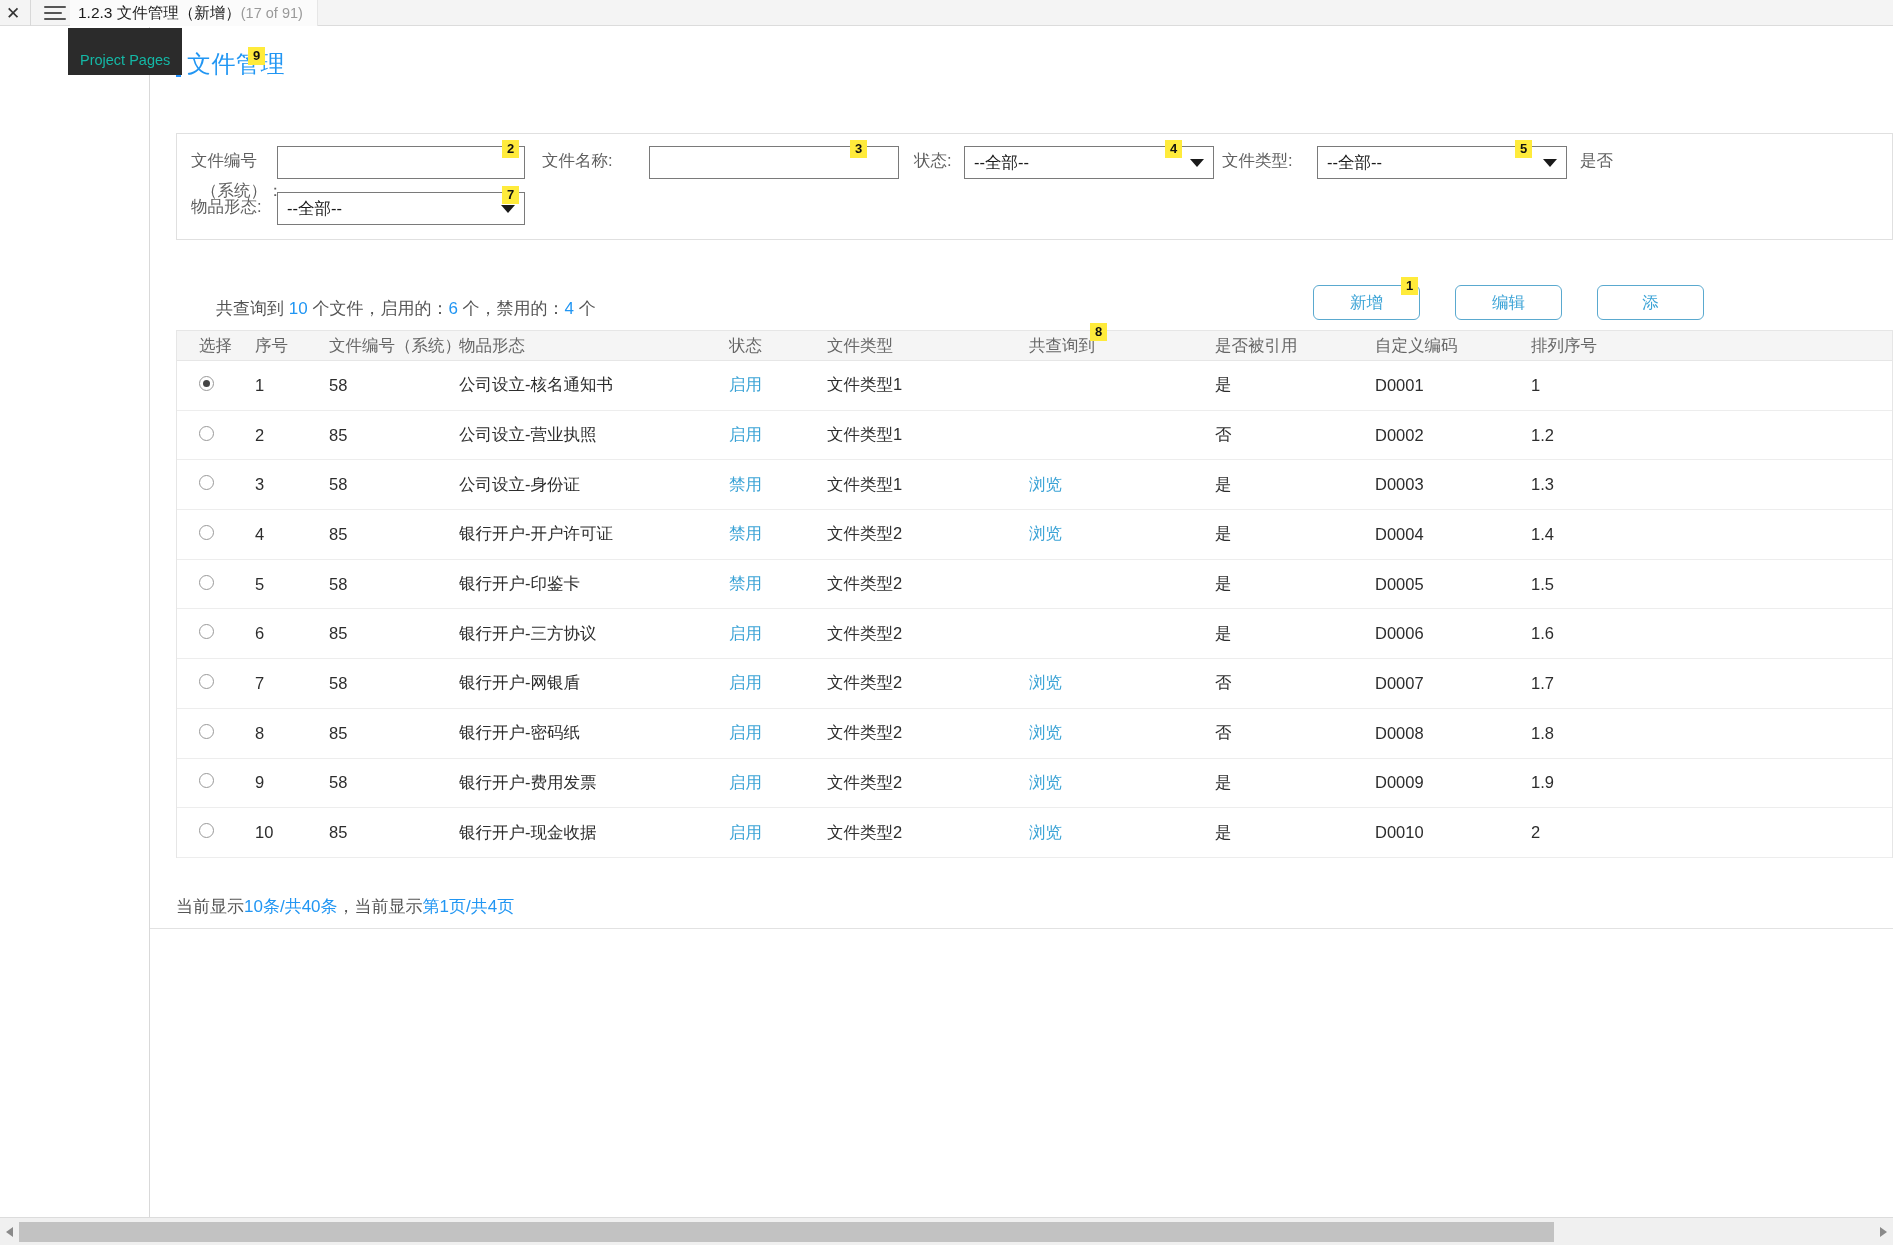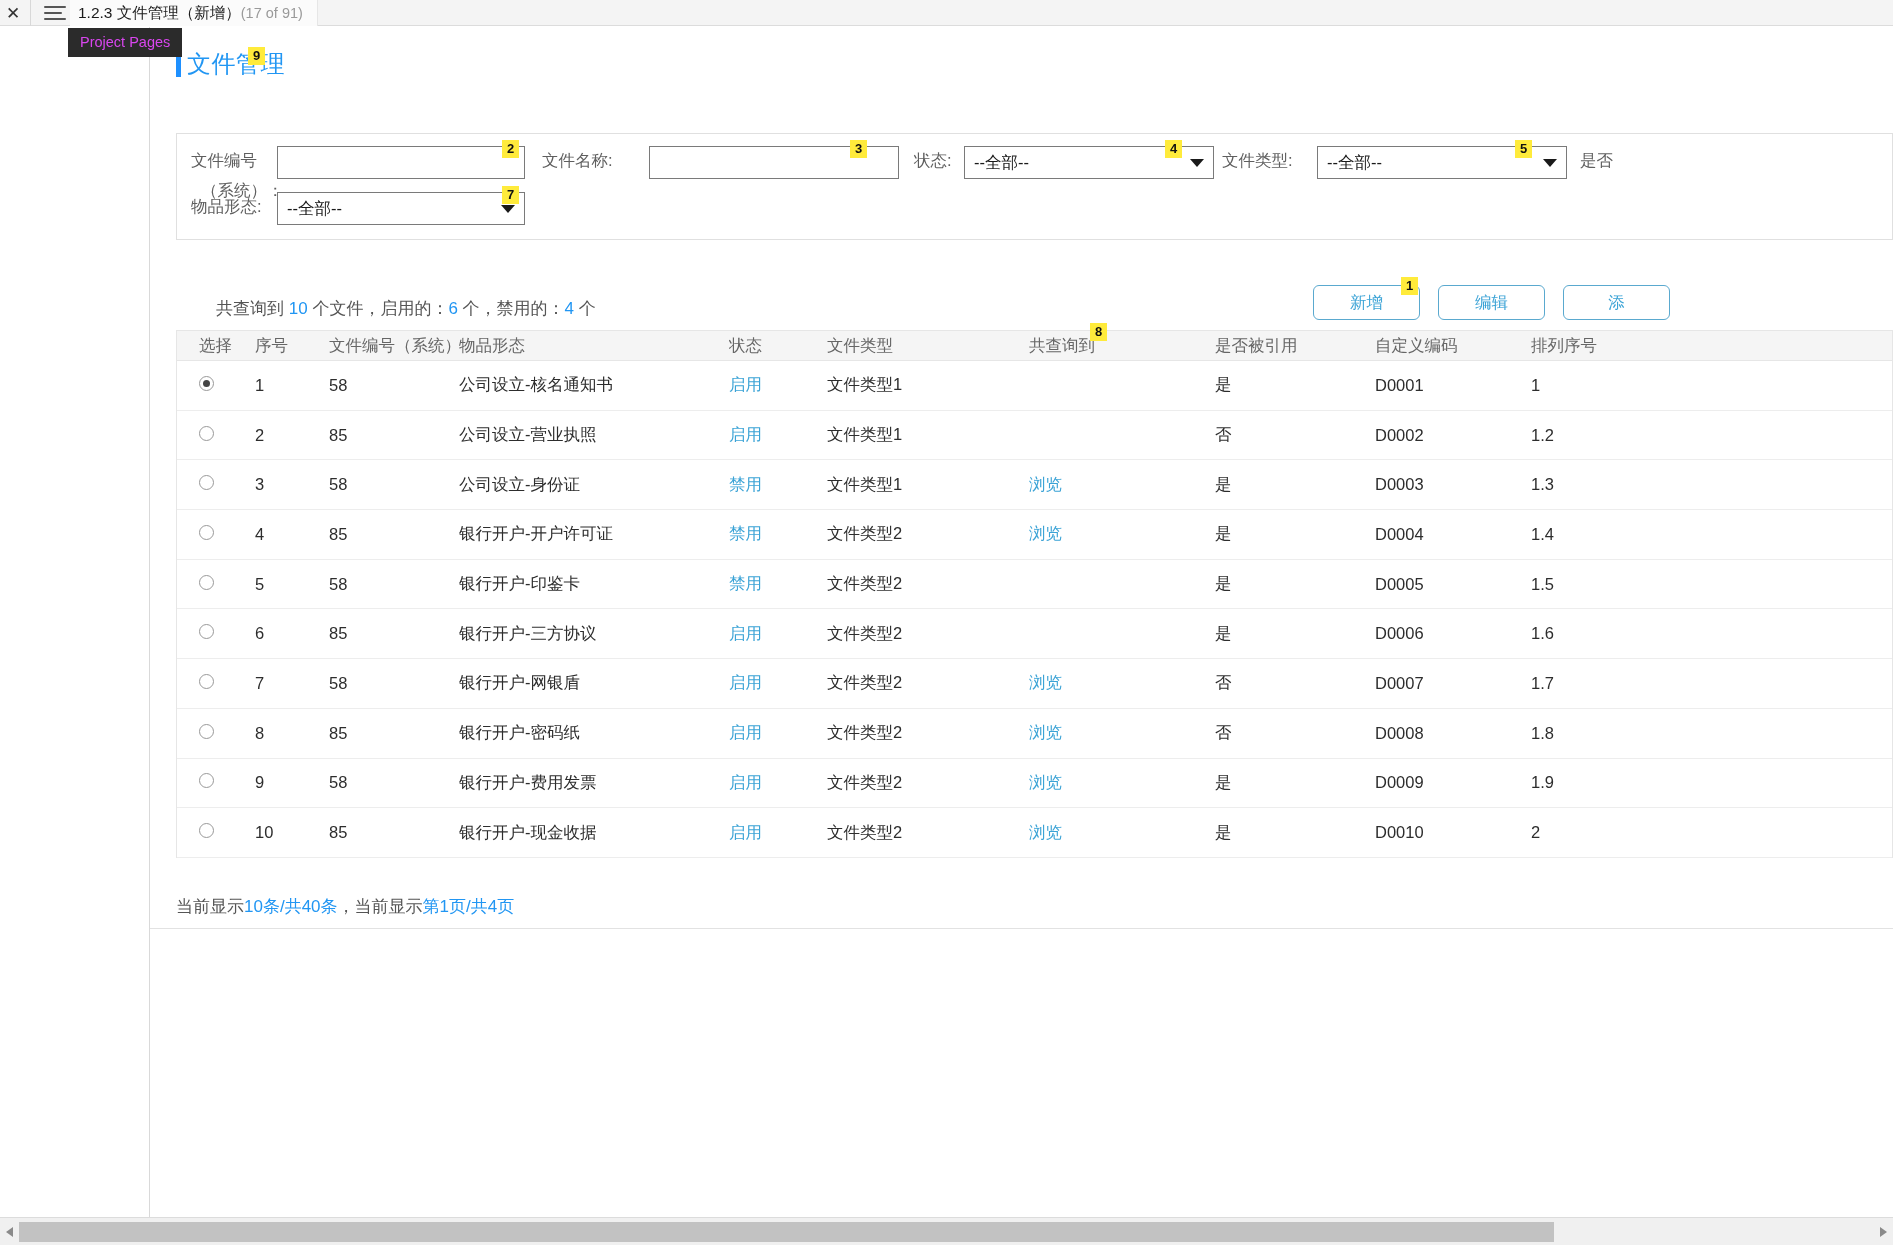--- a/index.html
+++ b/index.html
@@ -48,22 +48,22 @@
   .tab-count { font-size: 14.5px; color: #9a9a9a; white-space: nowrap; }
   .local-preview {
     position: absolute; left: 986px; top: 0; height: 26px;
     display: flex; align-items: center;
     font-size: 15px; color: #222; margin-top: 40px;
   }
 
   
   .tooltip {
     position: absolute; left: 68px; top: 28px;
-    background: #2b2b2b; color: #d946ef;
-    font-size: 14.5px; padding: 6px 12px 7px 12px;
+    background: #2b2b2b; color: #14b8a6;
+    font-size: 14.5px; padding: 24px 12px 7px 12px;
     white-space: nowrap;
     z-index: 60;
   }
 
   
   .left-rail {
     position: absolute; left: 0; top: 27px; width: 149px; height: 1190px;
     background: #ffffff;
   }
   .rail-divider {
@@ -145,21 +145,21 @@
   .summary {
     position: absolute; left: 26px; top: 270px;
     font-size: 17px; color: #555;
     white-space: nowrap;
     margin-left: 40px;
   }
   .summary b { color: #2196f3; font-weight: normal; }
 
   .btnbar {
     position: absolute; top: 258px; left: 1163px;
-    display: flex; gap: 18px;
+    display: flex; gap: 35px;
   }
   .btn {
     width: 107px; height: 35px;
     border: 1px solid #5aa9cf;
     border-radius: 6px;
     background: #ffffff;
     color: #3ba3d6;
     font-size: 16.5px;
     display: flex; align-items: center; justify-content: center;
     white-space: nowrap;

